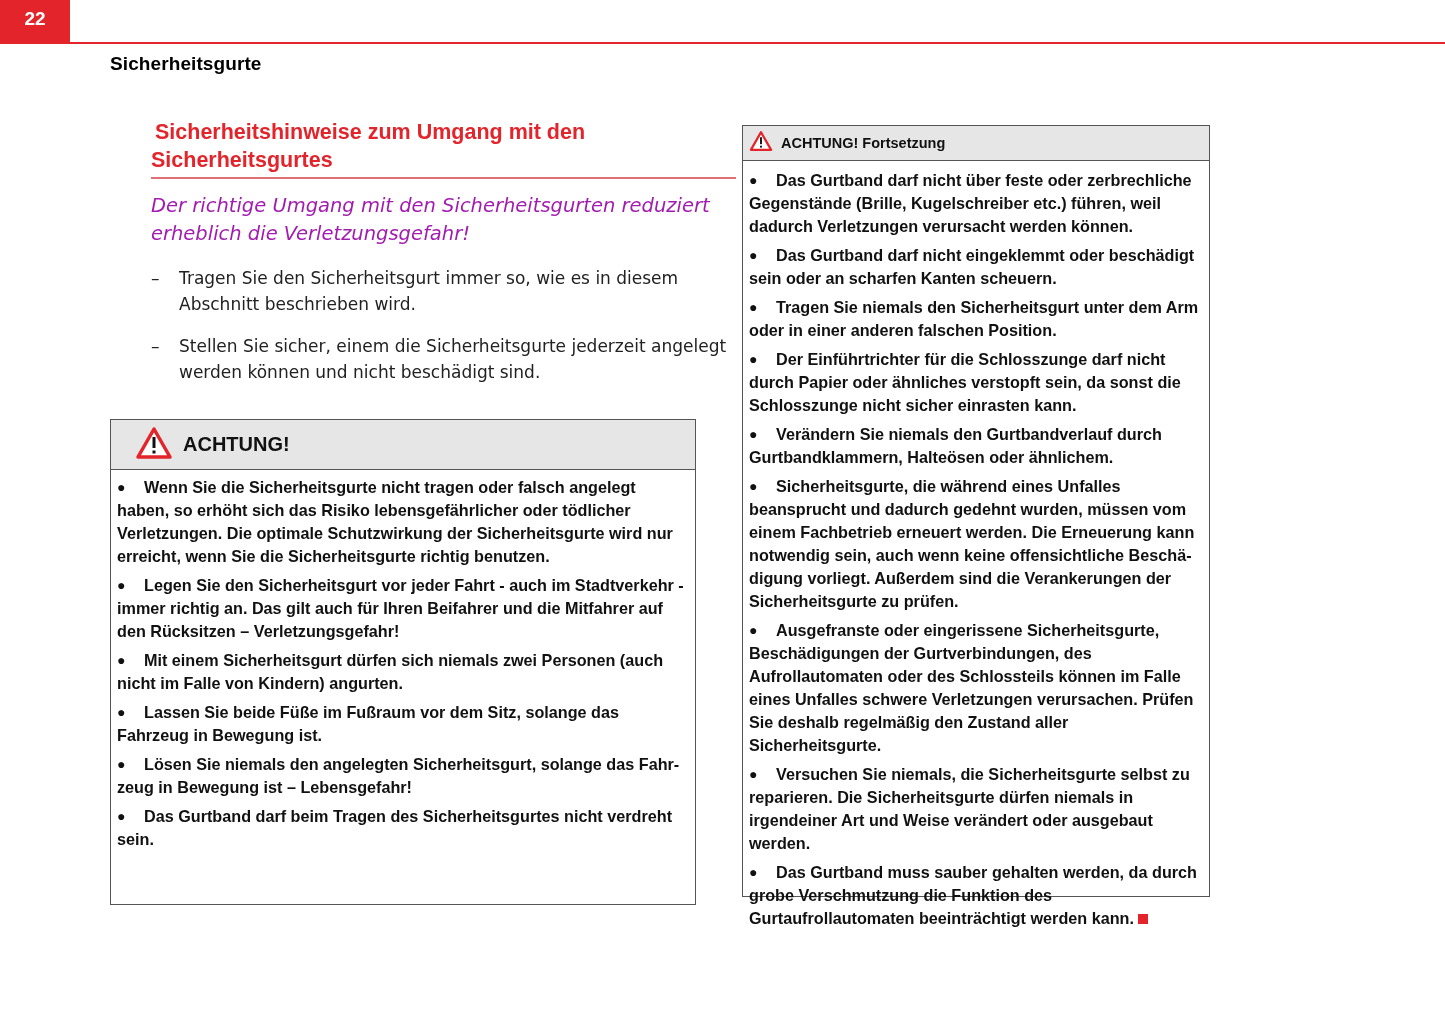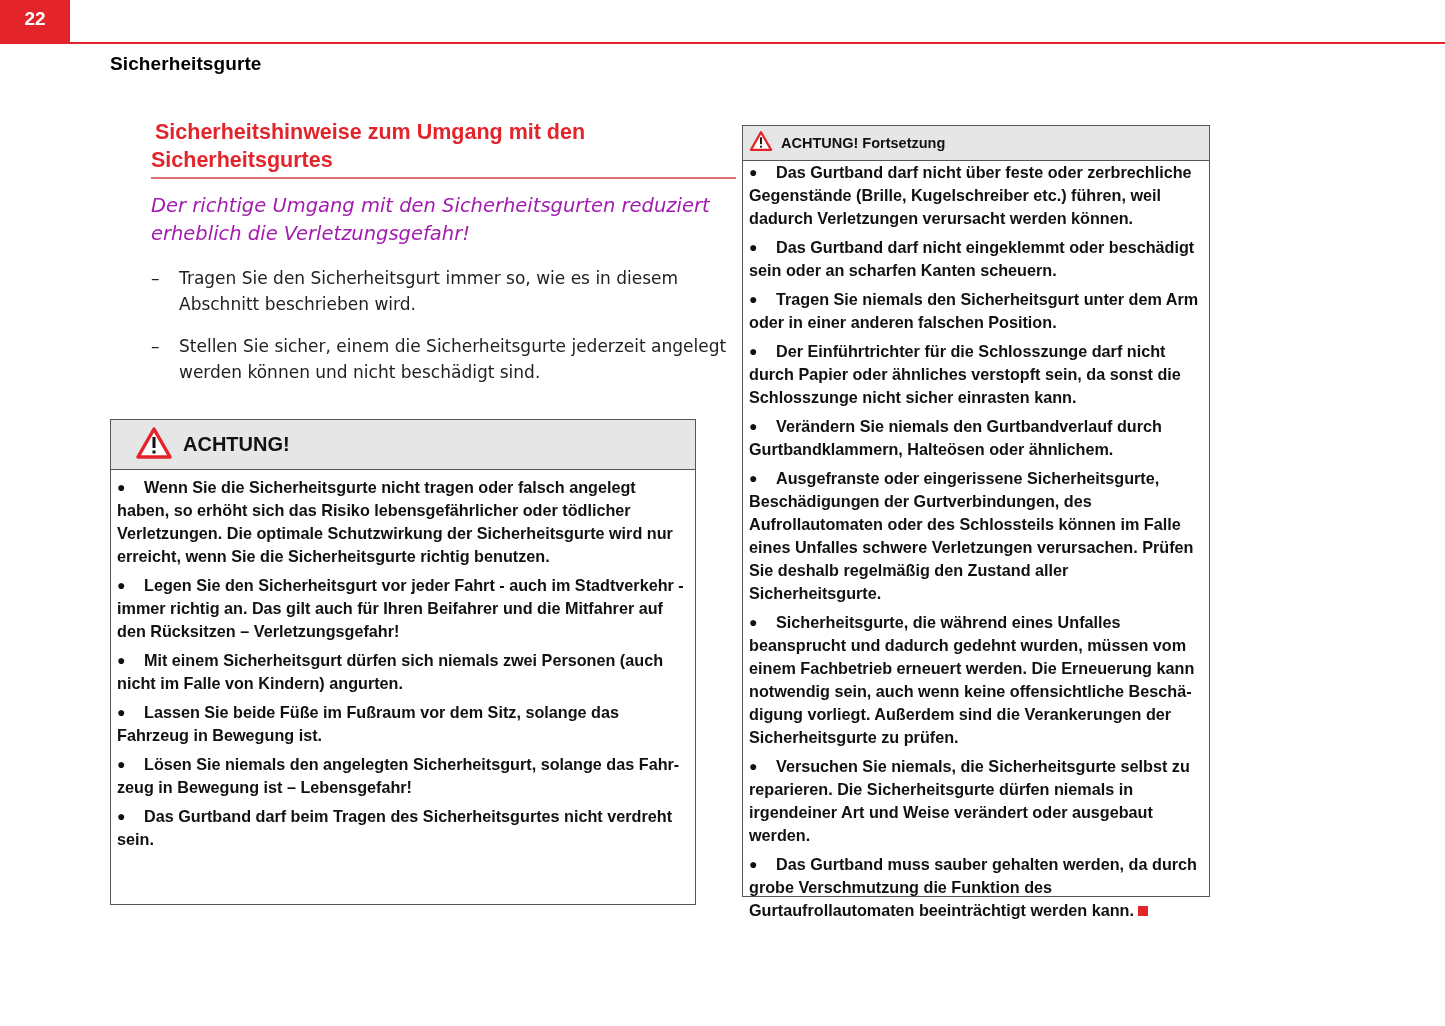--- a/index.html
+++ b/index.html
@@ -90,24 +90,24 @@
   <div class="warn-head">
     <span>
       <svg width="24" height="22" viewBox="0 0 38 34">
         <path d="M19 3 L35 31 L3 31 Z" fill="#fff" stroke="#e3242b" stroke-width="3.5" stroke-linejoin="round"></path>
         <rect x="17.5" y="11" width="3" height="11" fill="#111"></rect>
         <rect x="17.5" y="24.5" width="3" height="3" fill="#111"></rect>
       </svg>
     </span>
     <span class="label">ACHTUNG! Fortsetzung</span>
   </div>
-  <div class="warn-body" style="padding-top:0">
+  <div class="warn-body" style="padding-top:8px">
     <p class="warn-item"><span class="bullet">●</span><span>Das Gurtband darf nicht über feste oder zerbrechliche Gegenstände (Brille, Kugelschreiber etc.) führen, weil dadurch Verletzungen verursacht werden können.</span></p>
     <p class="warn-item"><span class="bullet">●</span><span>Das Gurtband darf nicht eingeklemmt oder beschädigt sein oder an scharfen Kanten scheuern.</span></p>
     <p class="warn-item"><span class="bullet">●</span><span>Tragen Sie niemals den Sicherheitsgurt unter dem Arm oder in einer anderen falschen Position.</span></p>
     <p class="warn-item"><span class="bullet">●</span><span>Der Einführtrichter für die Schlosszunge darf nicht durch Papier oder ähnliches verstopft sein, da sonst die Schlosszunge nicht sicher einrasten kann.</span></p>
     <p class="warn-item"><span class="bullet">●</span><span>Verändern Sie niemals den Gurtbandverlauf durch Gurtbandklammern, Halteösen oder ähnlichem.</span></p>
+    <p class="warn-item"><span class="bullet">●</span><span>Sicherheitsgurte, die während eines Unfalles beansprucht und dadurch gedehnt wurden, müssen vom einem Fachbetrieb erneuert werden. Die Erneuerung kann notwendig sein, auch wenn keine offensichtliche Beschä-digung vorliegt. Außerdem sind die Verankerungen der Sicherheitsgurte zu prüfen.</span></p>
     <p class="warn-item"><span class="bullet">●</span><span>Ausgefranste oder eingerissene Sicherheitsgurte, Beschädigungen der Gurtverbindungen, des Aufrollautomaten oder des Schlossteils können im Falle eines Unfalles schwere Verletzungen verursachen. Prüfen Sie deshalb regelmäßig den Zustand aller Sicherheitsgurte.</span></p>
-    <p class="warn-item"><span class="bullet">●</span><span>Sicherheitsgurte, die während eines Unfalles beansprucht und dadurch gedehnt wurden, müssen vom einem Fachbetrieb erneuert werden. Die Erneuerung kann notwendig sein, auch wenn keine offensichtliche Beschä-digung vorliegt. Außerdem sind die Verankerungen der Sicherheitsgurte zu prüfen.</span></p>
     <p class="warn-item"><span class="bullet">●</span><span>Versuchen Sie niemals, die Sicherheitsgurte selbst zu reparieren. Die Sicherheitsgurte dürfen niemals in irgendeiner Art und Weise verändert oder ausgebaut werden.</span></p>
     <p class="warn-item"><span class="bullet">●</span><span>Das Gurtband muss sauber gehalten werden, da durch grobe Verschmutzung die Funktion des Gurtaufrollautomaten beeinträchtigt werden kann.</span><span class="end-mark"></span></p>
   </div>
 </div>
 
 </body></html>

